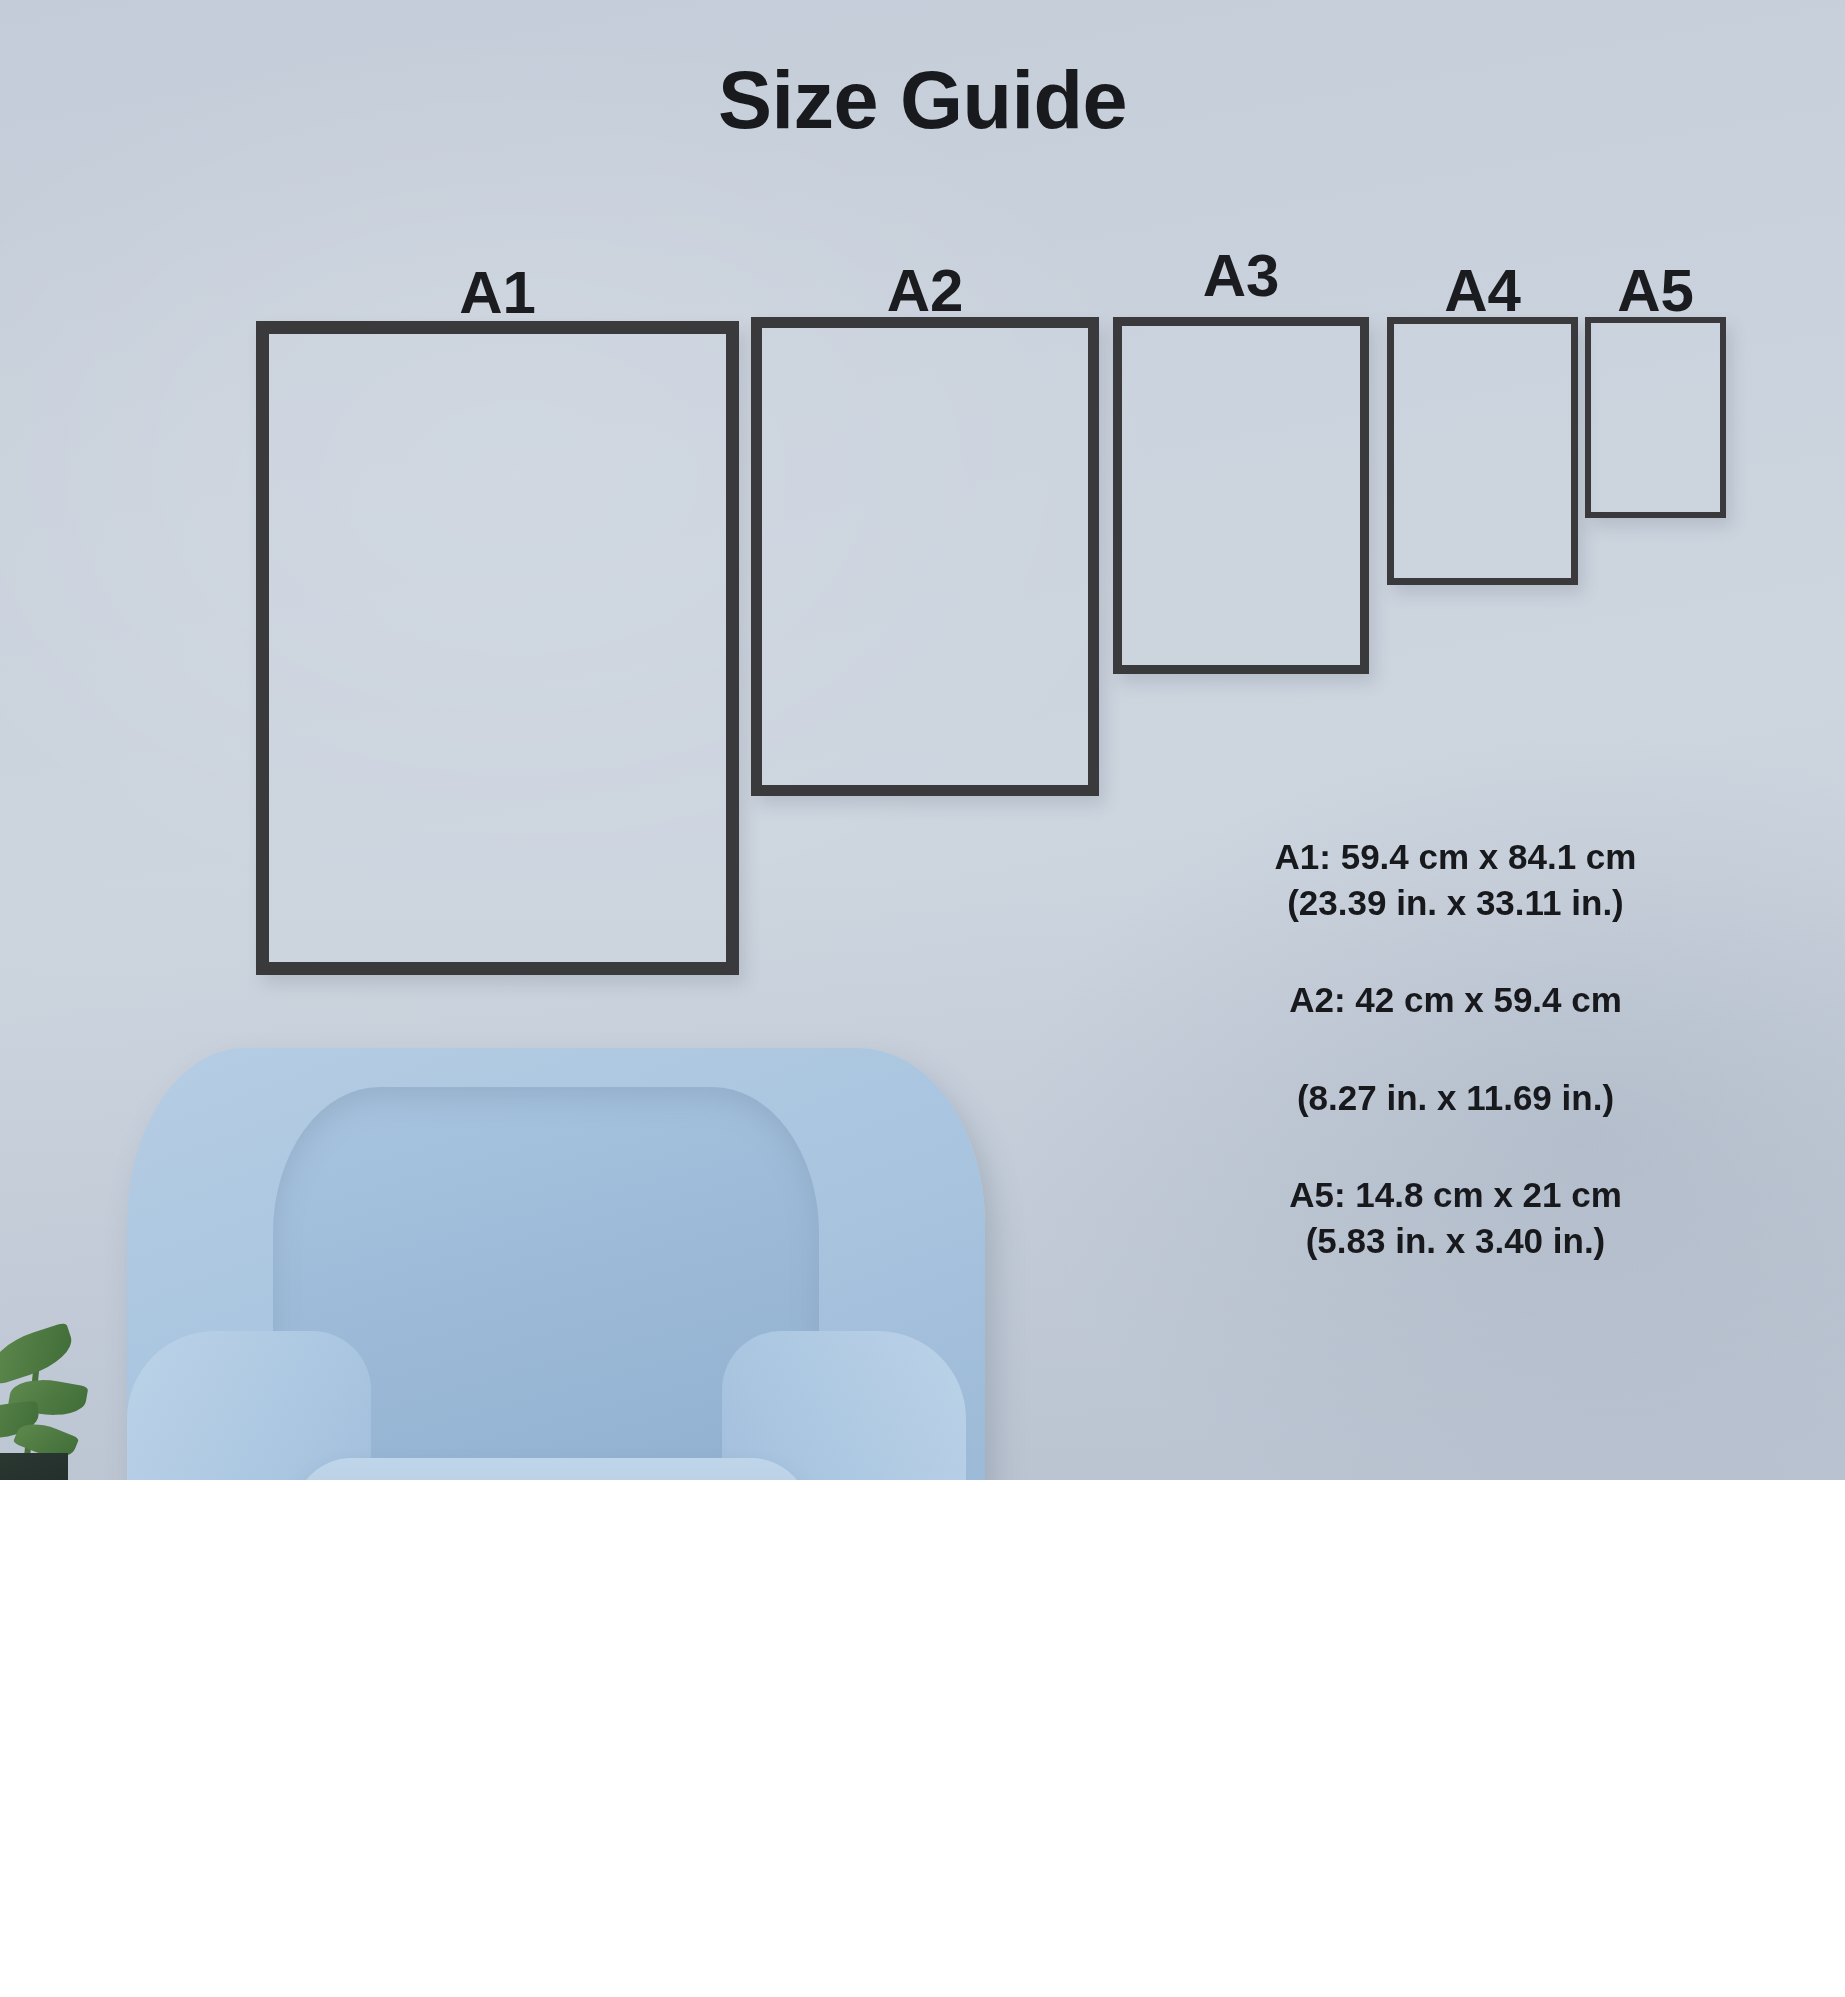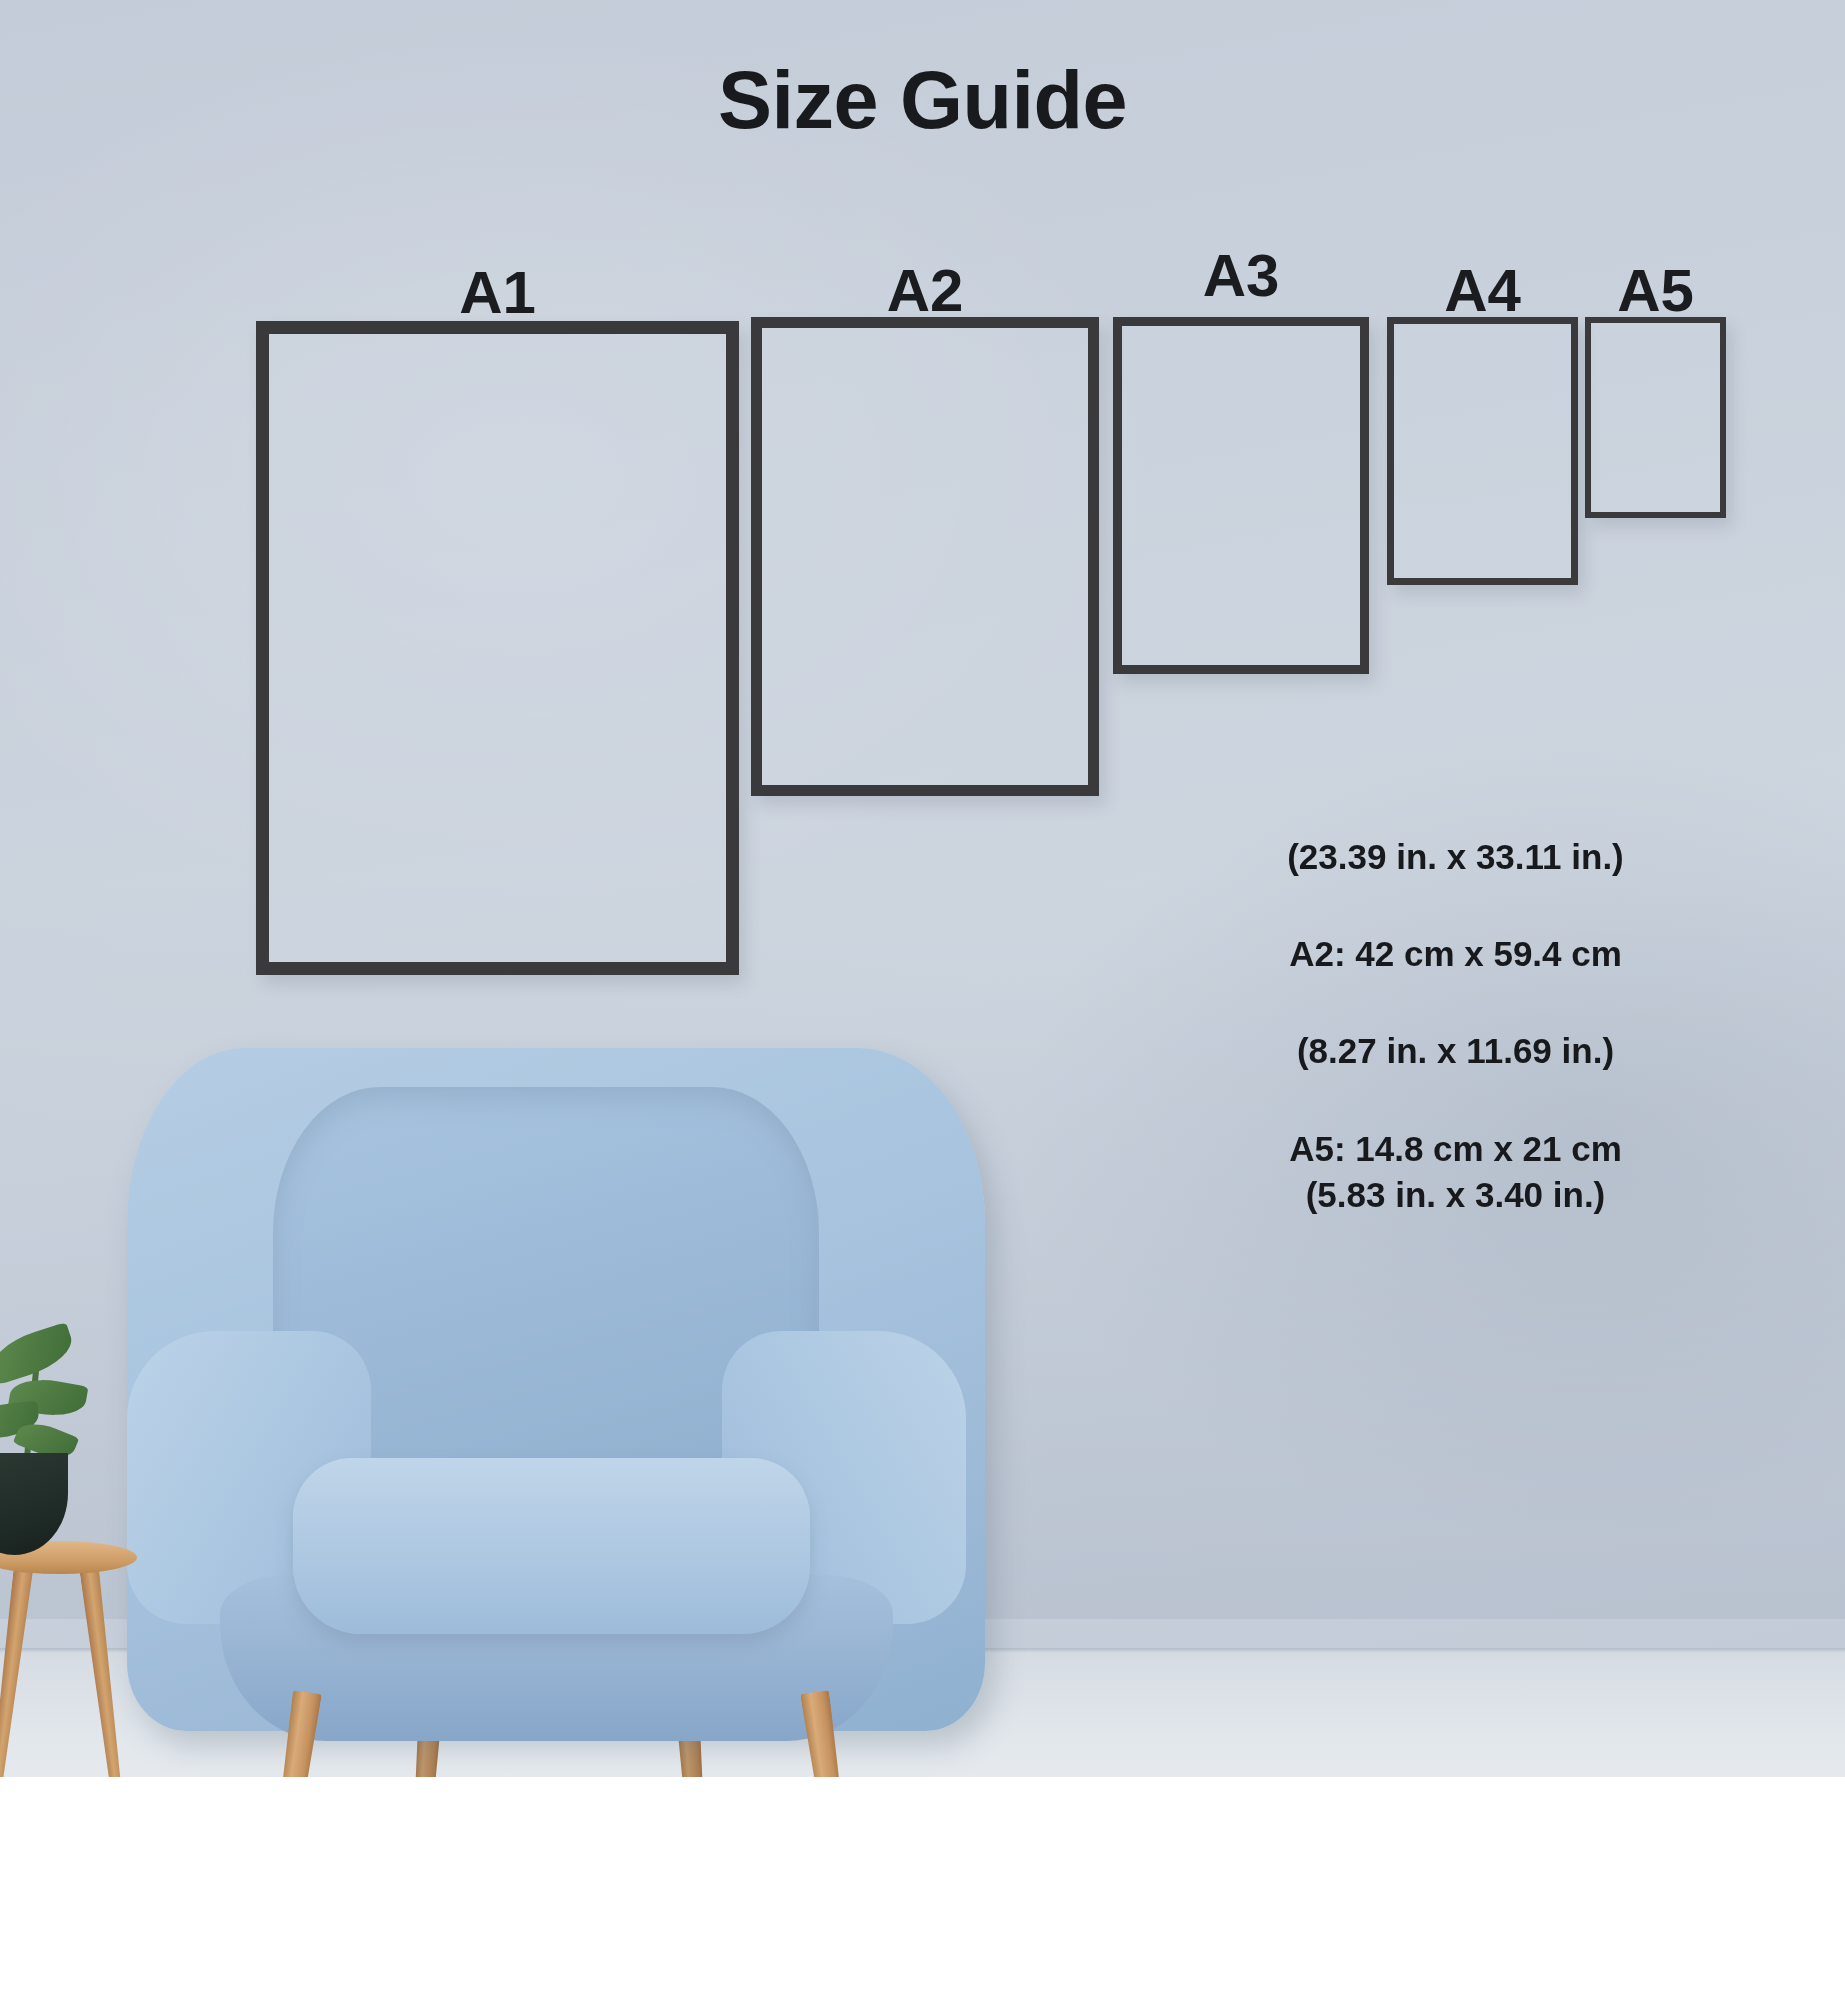--- a/index.html
+++ b/index.html
@@ -9,21 +9,21 @@
   body {
     width: 1845px;
     height: 1997px;
     overflow: hidden;
     font-family: "Liberation Sans", sans-serif;
   }
 
   #scene {
     position: relative;
     width: 1845px;
-    height: 1777px;
+    height: 1480px;
     background: linear-gradient(170deg, #c3ccd8 0%, #c9d1dc 28%, #cdd5df 55%, #c7cfdb 78%, #c2cad7 100%);
     overflow: hidden;
   }
 
   
   .wall-shade-a {
     position: absolute;
     left: 0; top: 0;
     width: 1845px; height: 1580px;
     background: radial-gradient(ellipse 1073px 741px at 28% 30%, rgba(255,255,255,0.17), rgba(255,255,255,0) 62%);
@@ -306,20 +306,21 @@
   <div class="frame" id="frame-a3"></div>
 
   <div class="frame-label" id="label-a4">A4</div>
   <div class="frame" id="frame-a4"></div>
 
   <div class="frame-label" id="label-a5">A5</div>
   <div class="frame" id="frame-a5"></div>
 
   <div class="measurements">
     <div class="measure-item">
+      <div class="measure-line">A1: 59.4 cm x 84.1 cm</div>
       <div class="measure-line">(23.39 in. x 33.11 in.)</div>
     </div>
     <div class="measure-item">
       <div class="measure-line">A2: 42 cm x 59.4 cm</div>
     </div>
     <div class="measure-item">
       <div class="measure-line">(8.27 in. x 11.69 in.)</div>
     </div>
     <div class="measure-item">
       <div class="measure-line">A5: 14.8 cm x 21 cm</div>

